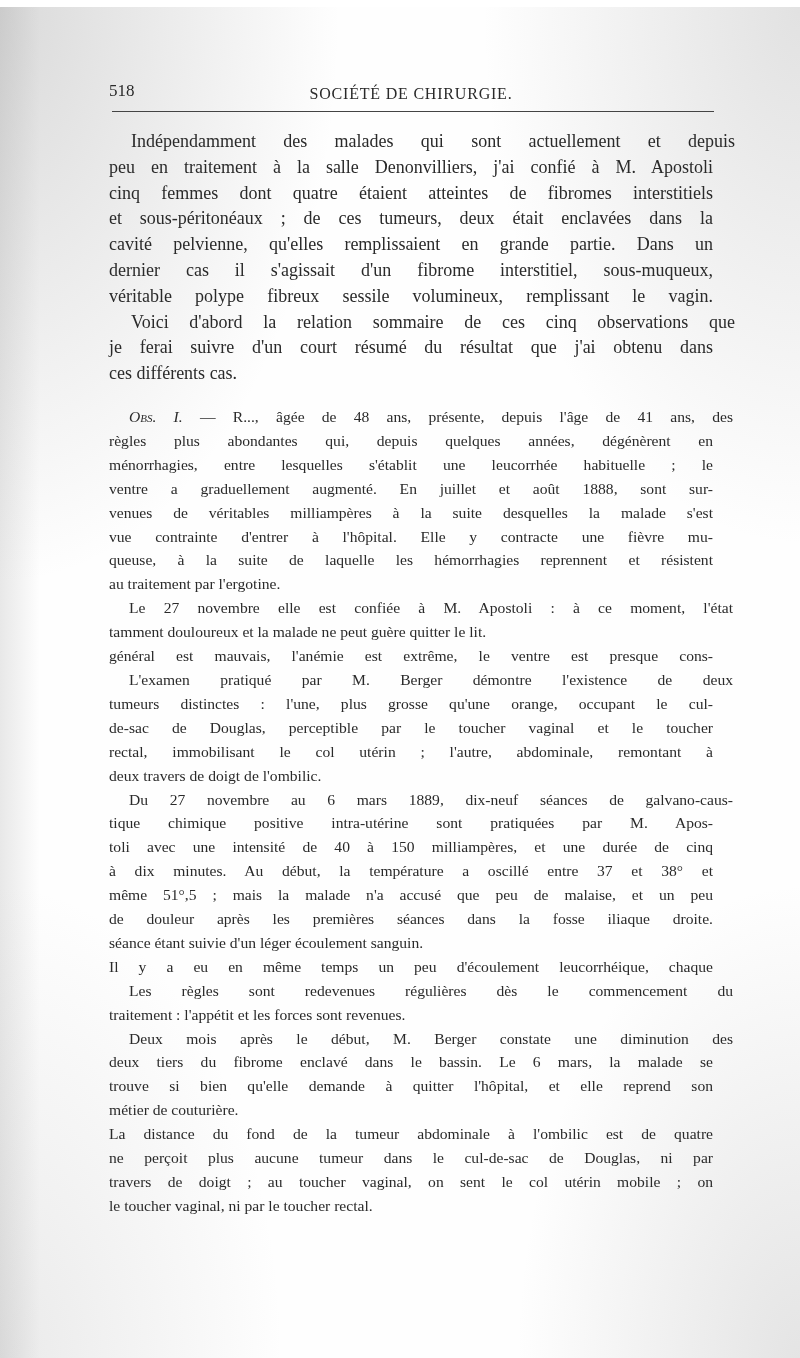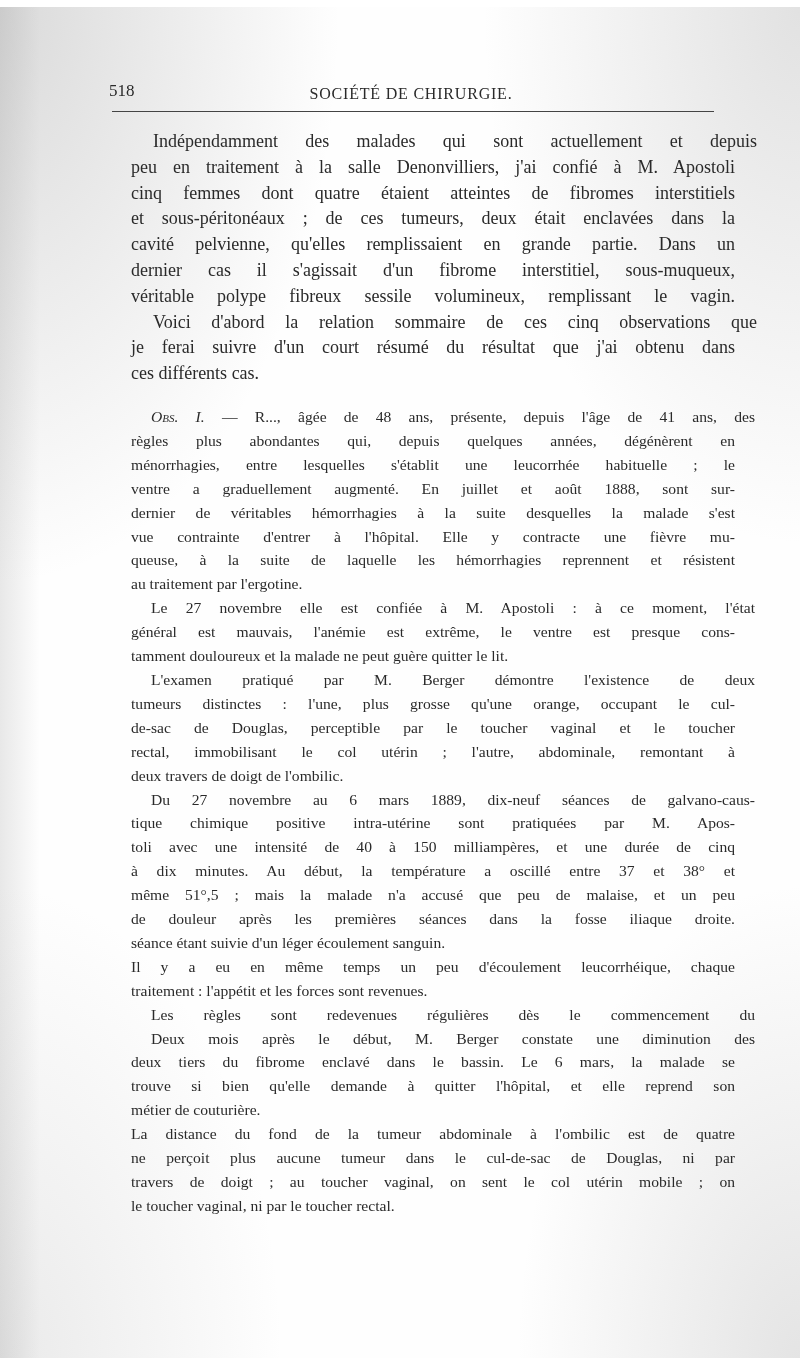--- a/index.html
+++ b/index.html
@@ -82,21 +82,20 @@
       margin: 0;
       text-align: justify;
       text-align-last: left;
     }
     .para .line {
       display: block;
       text-align: justify;
       text-align-last: justify;
       white-space: nowrap;
       overflow: visible;
-      margin-left: 22px;
     }
     .para .line.last {
       text-align-last: left;
     }
     .indent {
       padding-left: 22px;
     }
     .obs-text .indent {
       padding-left: 20px;
     }
@@ -136,50 +135,50 @@
       <span class="line last">ces différents cas.</span>
     </p>
   </div>
 
   <div class="obs-text">
     <p class="para">
       <span class="line indent"><span class="small-caps">Obs. I.</span> <span>— R..., âgée de 48 ans, présente, depuis l'âge de 41 ans, des</span></span>
       <span class="line">règles plus abondantes qui, depuis quelques années, dégénèrent en</span>
       <span class="line">ménorrhagies, entre lesquelles s'établit une leucorrhée habituelle ; le</span>
       <span class="line">ventre a graduellement augmenté. En juillet et août 1888, sont sur-</span>
-      <span class="line">dernier de véritables hémorrhagies à la suite desquelles la malade s'est</span>
+      <span class="line">venues de véritables milliampères à la suite desquelles la malade s'est</span>
       <span class="line">vue contrainte d'entrer à l'hôpital. Elle y contracte une fièvre mu-</span>
       <span class="line">queuse, à la suite de laquelle les hémorrhagies reprennent et résistent</span>
       <span class="line last">au traitement par l'ergotine.</span>
     </p>
     <p class="para">
       <span class="line indent">Le 27 novembre elle est confiée à M. Apostoli : à ce moment, l'état</span>
+      <span class="line last">tamment douloureux et la malade ne peut guère quitter le lit.</span>
       <span class="line">général est mauvais, l'anémie est extrême, le ventre est presque cons-</span>
-      <span class="line last">tamment douloureux et la malade ne peut guère quitter le lit.</span>
     </p>
     <p class="para">
       <span class="line indent">L'examen pratiqué par M. Berger démontre l'existence de deux</span>
       <span class="line">tumeurs distinctes : l'une, plus grosse qu'une orange, occupant le cul-</span>
       <span class="line">de-sac de Douglas, perceptible par le toucher vaginal et le toucher</span>
       <span class="line">rectal, immobilisant le col utérin ; l'autre, abdominale, remontant à</span>
       <span class="line last">deux travers de doigt de l'ombilic.</span>
     </p>
     <p class="para">
       <span class="line indent">Du 27 novembre au 6 mars 1889, dix-neuf séances de galvano-caus-</span>
       <span class="line">tique chimique positive intra-utérine sont pratiquées par M. Apos-</span>
       <span class="line">toli avec une intensité de 40 à 150 milliampères, et une durée de cinq</span>
       <span class="line">à dix minutes. Au début, la température a oscillé entre 37 et 38° et</span>
       <span class="line">même 51°,5 ; mais la malade n'a accusé que peu de malaise, et un peu</span>
       <span class="line">de douleur après les premières séances dans la fosse iliaque droite.</span>
       <span class="line last">séance étant suivie d'un léger écoulement sanguin.</span>
       <span class="line">Il y a eu en même temps un peu d'écoulement leucorrhéique, chaque</span>
     </p>
     <p class="para">
+      <span class="line indent">Les règles sont redevenues régulières dès le commencement du</span>
       <span class="line last">traitement : l'appétit et les forces sont revenues.</span>
-      <span class="line indent">Les règles sont redevenues régulières dès le commencement du</span>
     </p>
     <p class="para">
       <span class="line indent">Deux mois après le début, M. Berger constate une diminution des</span>
       <span class="line">deux tiers du fibrome enclavé dans le bassin. Le 6 mars, la malade se</span>
       <span class="line">trouve si bien qu'elle demande à quitter l'hôpital, et elle reprend son</span>
       <span class="line last">métier de couturière.</span>
     </p>
     <p class="para">
       <span class="line">La distance du fond de la tumeur abdominale à l'ombilic est de quatre</span>
       <span class="line">ne perçoit plus aucune tumeur dans le cul-de-sac de Douglas, ni par</span>

